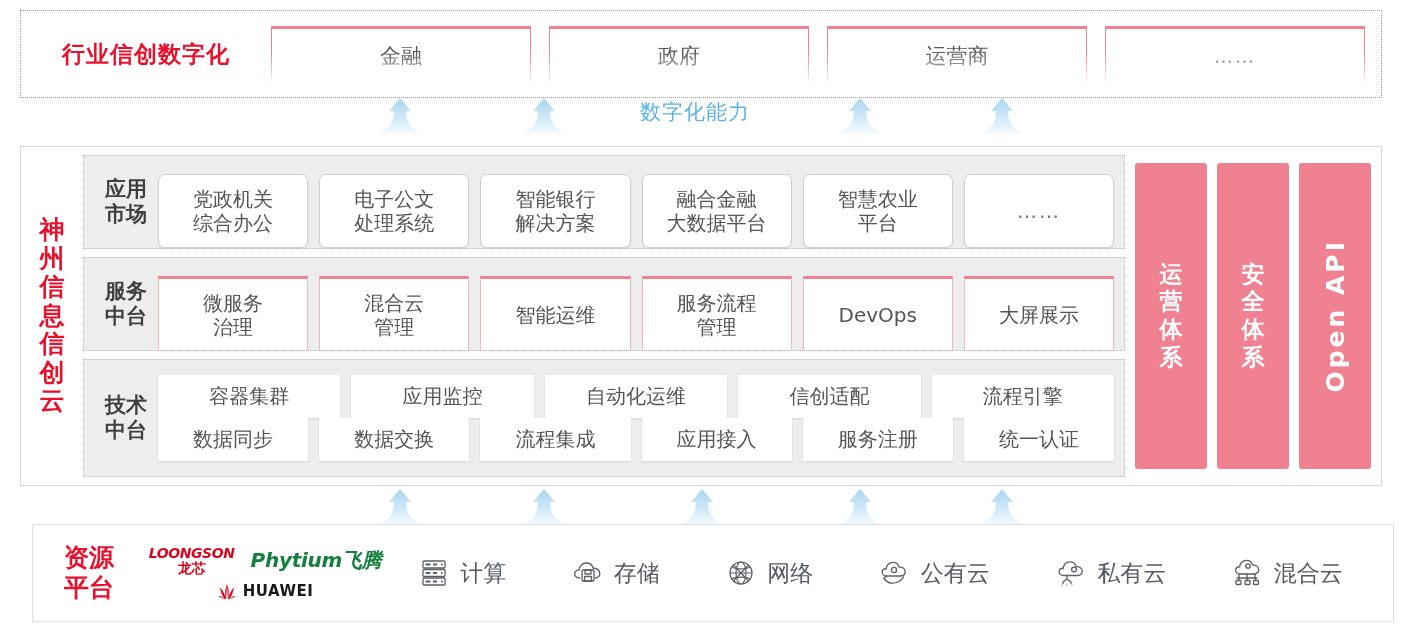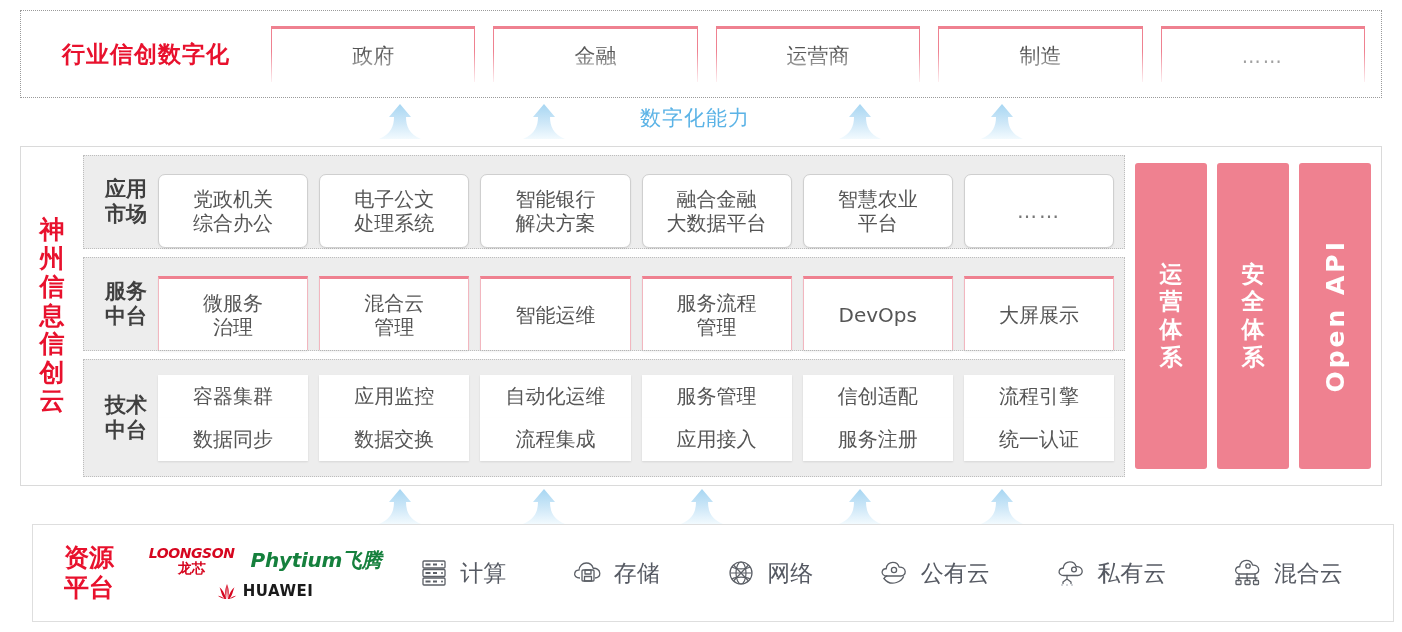--- a/index.html
+++ b/index.html
@@ -36,21 +36,21 @@
     -webkit-mask-image:linear-gradient(to bottom,#000 0%,#000 45%,rgba(0,0,0,0.12) 100%);
             mask-image:linear-gradient(to bottom,#000 0%,#000 45%,rgba(0,0,0,0.12) 100%);
   }
   .ind-box .ind-label{
     -webkit-mask-image:none; mask-image:none;
   }
   .ind-dots{ letter-spacing:2px; color:#777; font-size:19px; }
 
   
   .arrow-row-top{
-    position:absolute; left:0; top:100px; width:1402px; height:40px;
+    position:absolute; left:0; top:94px; width:1402px; height:40px;
   }
   .arrow{
     position:absolute; bottom:0; width:44px; height:36px;
   }
   .arrow svg{ display:block; width:44px; height:36px; }
   .cap-text{
     position:absolute; top:4px; font-size:21px; color:#5bb3e6; font-weight:normal;
     letter-spacing:1px;
   }
 
@@ -168,30 +168,27 @@
   .res-item .ri-label{ font-size:23px; color:#565a63; }
   .res-item .ri-icon{ width:34px; height:34px; display:block; }
 </style>
 </head>
 <body>
 
 <div class="industry-band">
   <div class="industry-title">行业信创数字化</div>
   <div class="industry-boxes">
     <div class="ind-box">
+      <span class="ind-label">金融</span>
+    </div>
+    <div class="ind-box">
       <span class="ind-label">政府</span>
-    </div>
-    <div class="ind-box">
-      <span class="ind-label">金融</span>
     </div>
     <div class="ind-box">
       <span class="ind-label">运营商</span>
-    </div>
-    <div class="ind-box">
-      <span class="ind-label">制造</span>
     </div>
     <div class="ind-box">
       <span class="ind-label ind-dots">……</span>
     </div>
   </div>
 </div>
 
 <div class="arrow-row-top">
   <div class="arrow" style="left:378px;">
     <svg viewBox="0 0 44 36">
@@ -319,21 +316,20 @@
       <div class="band band-tech">
         <div class="band-label">
           <span>技术</span>
           <span>中台</span>
         </div>
         <div class="tech-grid">
           <div class="tech-line">
             <div class="tech-card">容器集群</div>
             <div class="tech-card">应用监控</div>
             <div class="tech-card">自动化运维</div>
-            <div class="tech-card">服务管理</div>
             <div class="tech-card">信创适配</div>
             <div class="tech-card">流程引擎</div>
           </div>
           <div class="tech-line">
             <div class="tech-card">数据同步</div>
             <div class="tech-card">数据交换</div>
             <div class="tech-card">流程集成</div>
             <div class="tech-card">应用接入</div>
             <div class="tech-card">服务注册</div>
             <div class="tech-card">统一认证</div>

